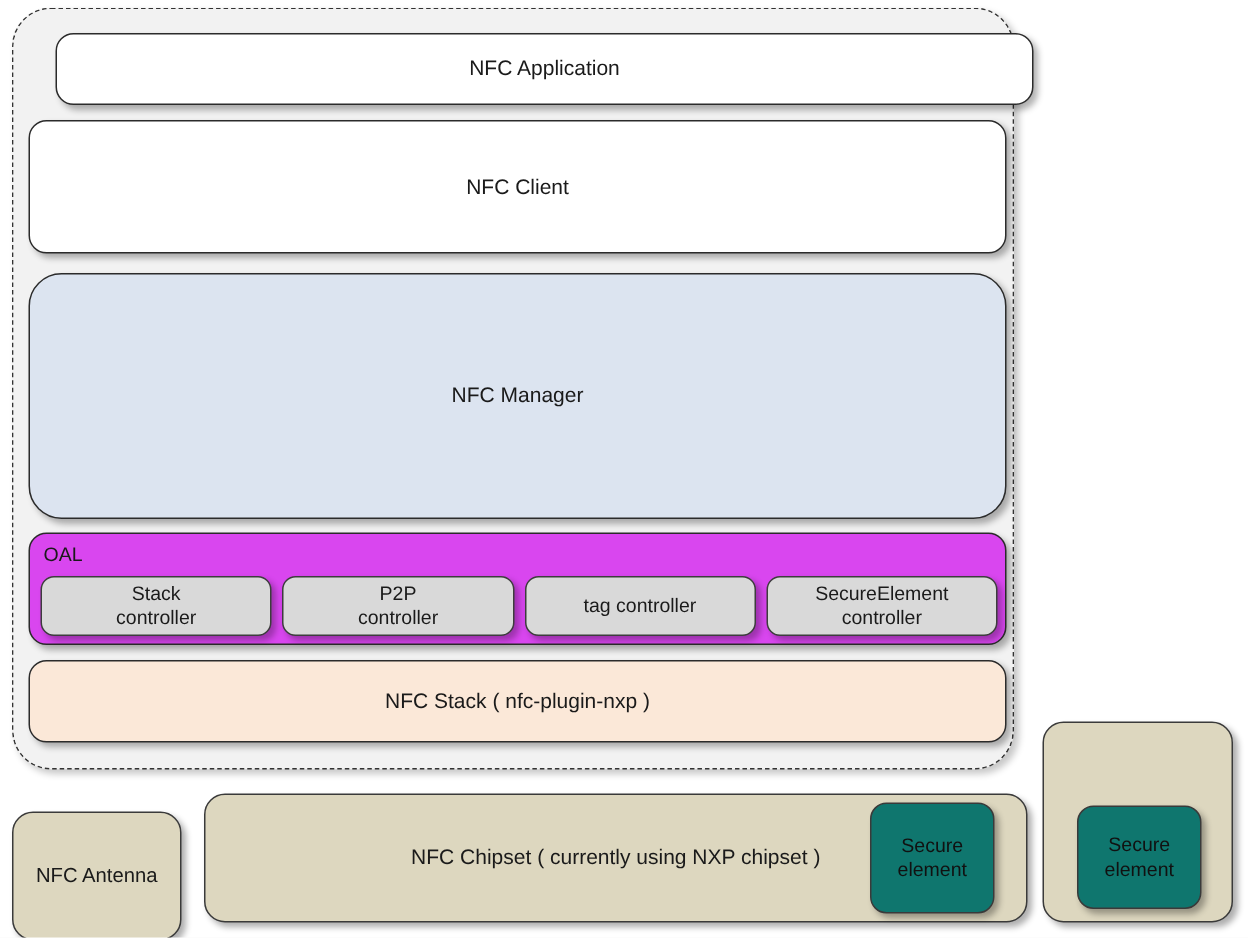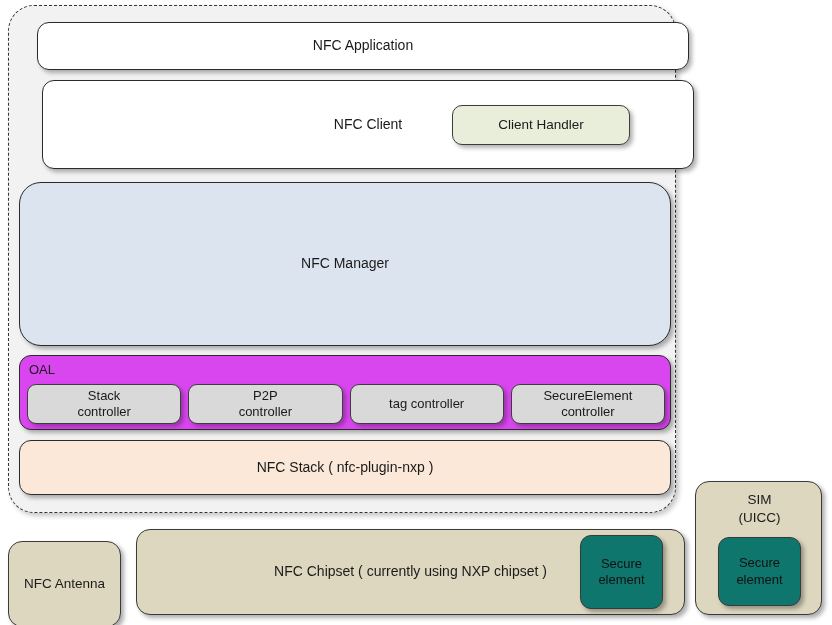--- a/index.html
+++ b/index.html
@@ -63,21 +63,20 @@
   }
 
   .nfc-client {
     left: 19px;
     top: 80px;
     width: 652px;
     height: 89px;
     font-size: 14px;
     align-items: center;
     justify-content: center;
-    margin-left: 23px;
   }
 
   .client-handler {
     left: 452px;
     top: 105px;
     width: 178px;
     height: 40px;
     background: #e9eedb;
     border: 1.2px solid #3d3d3d;
     border-radius: 10px;
@@ -230,23 +229,20 @@
   <div class="box dashed-container"></div>
 
   <div class="box card nfc-application">
     <span class="lbl">NFC Application</span>
   </div>
 
   <div class="box card nfc-client">
     <span class="lbl">NFC Client</span>
   </div>
 
-  <div class="box client-handler">
-    <span class="lbl">Client Handler</span>
-  </div>
 
   <div class="box nfc-manager">
     <span class="lbl">NFC Manager</span>
   </div>
 
   <div class="box oal-group">
     <span class="oal-label">OAL</span>
     <div class="oal-row">
       <div class="oal-item">
         <span><span>Stack</span><br><span>controller</span></span>
@@ -273,19 +269,18 @@
 
   <div class="box hw nfc-chipset">
     <span class="lbl">NFC Chipset ( currently using NXP chipset )</span>
   </div>
 
   <div class="box secure-element se-chipset">
     <span><span>Secure</span><br><span>element</span></span>
   </div>
 
   <div class="box hw sim-box">
-    <span class="sim-label"><span>SIM</span><br><span>(UICC)</span></span>
     <div class="box secure-element se-sim">
       <span><span>Secure</span><br><span>element</span></span>
     </div>
   </div>
 
 </div>
 
 </body></html>

